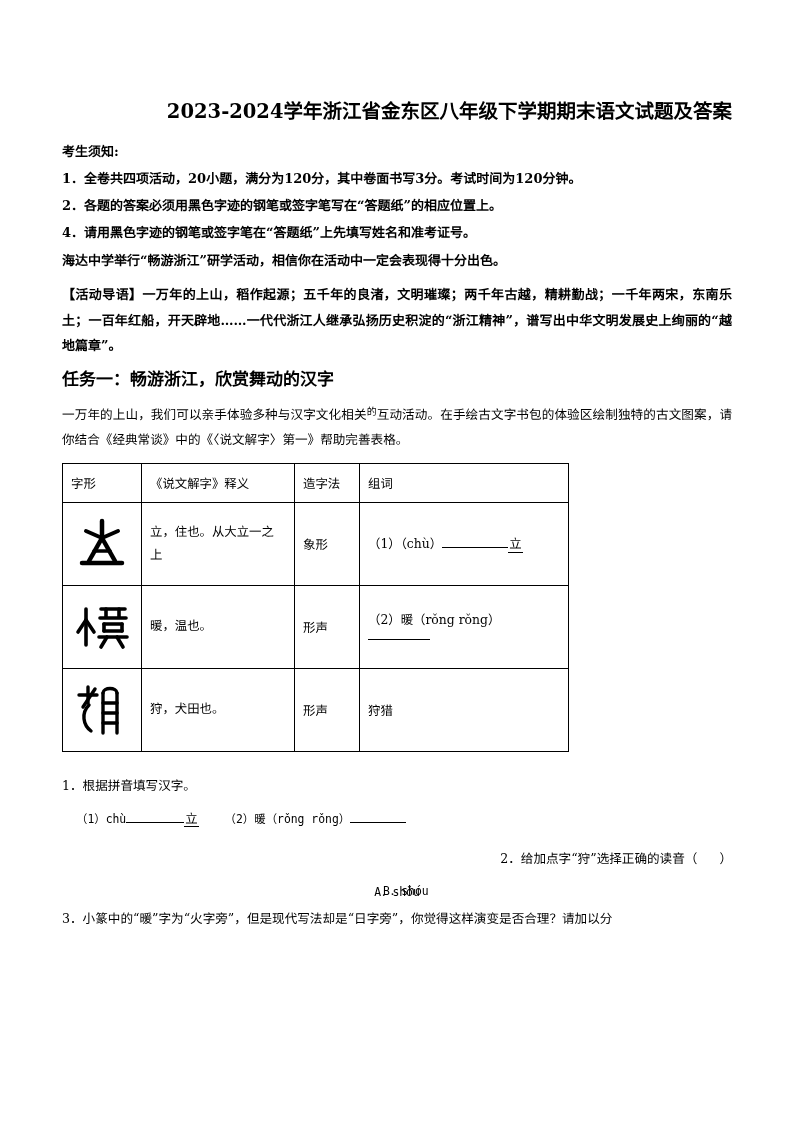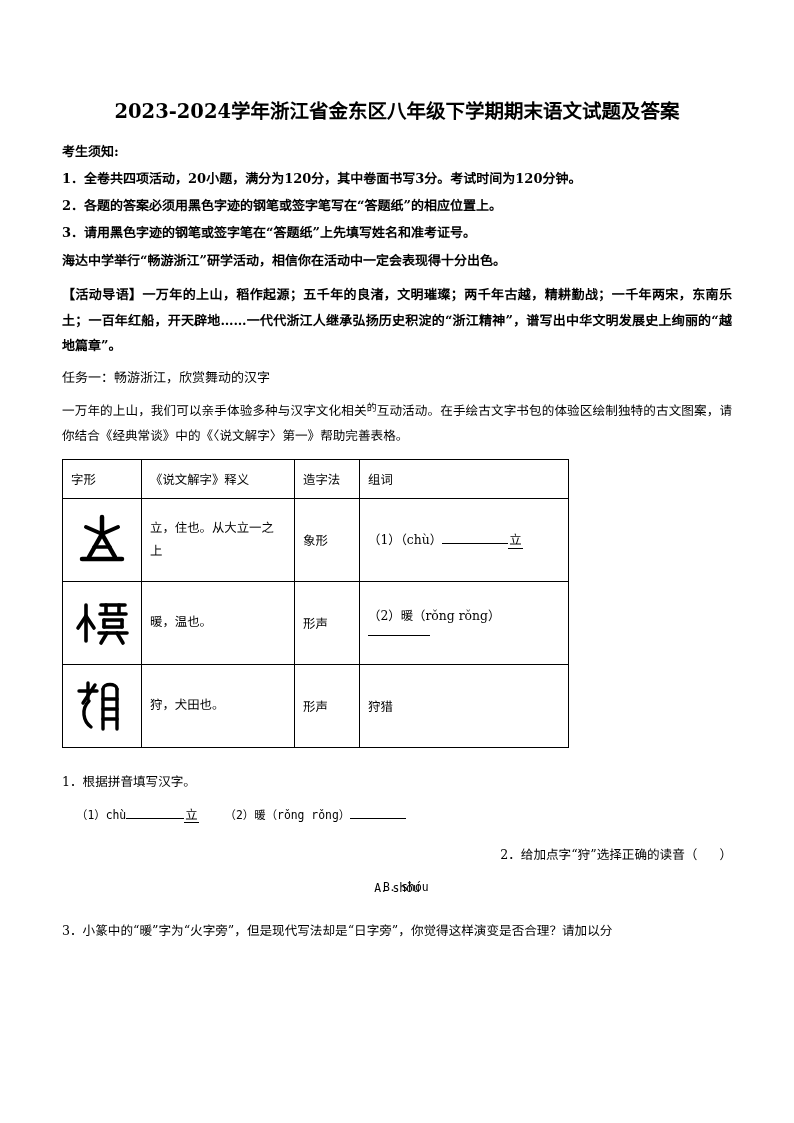--- a/index.html
+++ b/index.html
@@ -20,21 +20,21 @@
     width: 794px;
     height: 1123px;
     box-sizing: border-box;
     padding: 0 62px;
   }
 
   
   .doc-title {
     margin: 0;
     padding-top: 100px;
-    text-align: center;
+    text-align: right;
     font-family: "DejaVu Serif", "Liberation Serif", serif;
     font-weight: bold;
     font-size: 19.5px;
     letter-spacing: 0px;
     line-height: 1.2;
     white-space: nowrap;
   }
 
   
   .notice-head {
@@ -69,22 +69,22 @@
   .guide-para {
     margin: 15px 0 0 0;
     font-weight: bold;
     font-size: 13px;
     line-height: 1.95;
     text-align: justify;
     text-justify: inter-ideograph;
   }
   .task-line {
     margin: 13px 0 0 0;
-    font-weight: normal;
-    font-size: 13px;
+    font-weight: bold;
+    font-size: 17px;
     line-height: 1.0;
   }
   .body-para {
     margin: 14px 0 0 0;
     font-weight: normal;
     font-size: 12.6px;
     line-height: 1.95;
     text-align: justify;
     text-justify: inter-ideograph;
   }
@@ -180,33 +180,33 @@
     line-height: 1.0;
     position: relative;
     text-align: center;
   }
   .opt-a { display: inline-block; }
   .opt-b { position: absolute; left: 321px; top: 0; }
   .paren-gap {
     display: inline-block;
     width: 22px;
   }
-  .q-last { margin-top: 30px; }
+  .q-last { margin-top: 14px; }
 </style>
 </head>
 <body>
 
 <div class="page">
 
   <h1 class="doc-title">2023-2024学年浙江省金东区八年级下学期期末语文试题及答案</h1>
 
   <p class="notice-head">考生须知:</p>
   <p class="notice-item">1．全卷共四项活动，20小题，满分为120分，其中卷面书写3分。考试时间为120分钟。</p>
   <p class="notice-item">2．各题的答案必须用黑色字迹的钢笔或签字笔写在“答题纸”的相应位置上。</p>
-  <p class="notice-item">3．请用黑色字迹的钢笔或签字笔在“答题纸”上先填写姓名和准考证号。</p>
+  <p class="notice-item">4．请用黑色字迹的钢笔或签字笔在“答题纸”上先填写姓名和准考证号。</p>
 
   <p class="lead-line">海达中学举行“畅游浙江”研学活动，相信你在活动中一定会表现得十分出色。</p>
 
 
   <p class="guide-para">【活动导语】一万年的上山，稻作起源；五千年的良渚，文明璀璨；两千年古越，精耕勤战；一千年两宋，东南乐土；一百年红船，开天辟地……一代代浙江人继承弘扬历史积淀的“浙江精神”，谱写出中华文明发展史上绚丽的“越地篇章”。</p>
 
   <p class="task-line">任务一：畅游浙江，欣赏舞动的汉字</p>
 
   <p class="body-para"><span>一万年的上山，我们可以亲手体验多种与汉字文化相关</span><span class="raised">的</span><span>互动活动。在手绘古文字书包的体验区绘制独特的古文图案，请你结合《经典常谈》中的《〈说文解字〉第一》帮助完善表格。</span></p>
 

